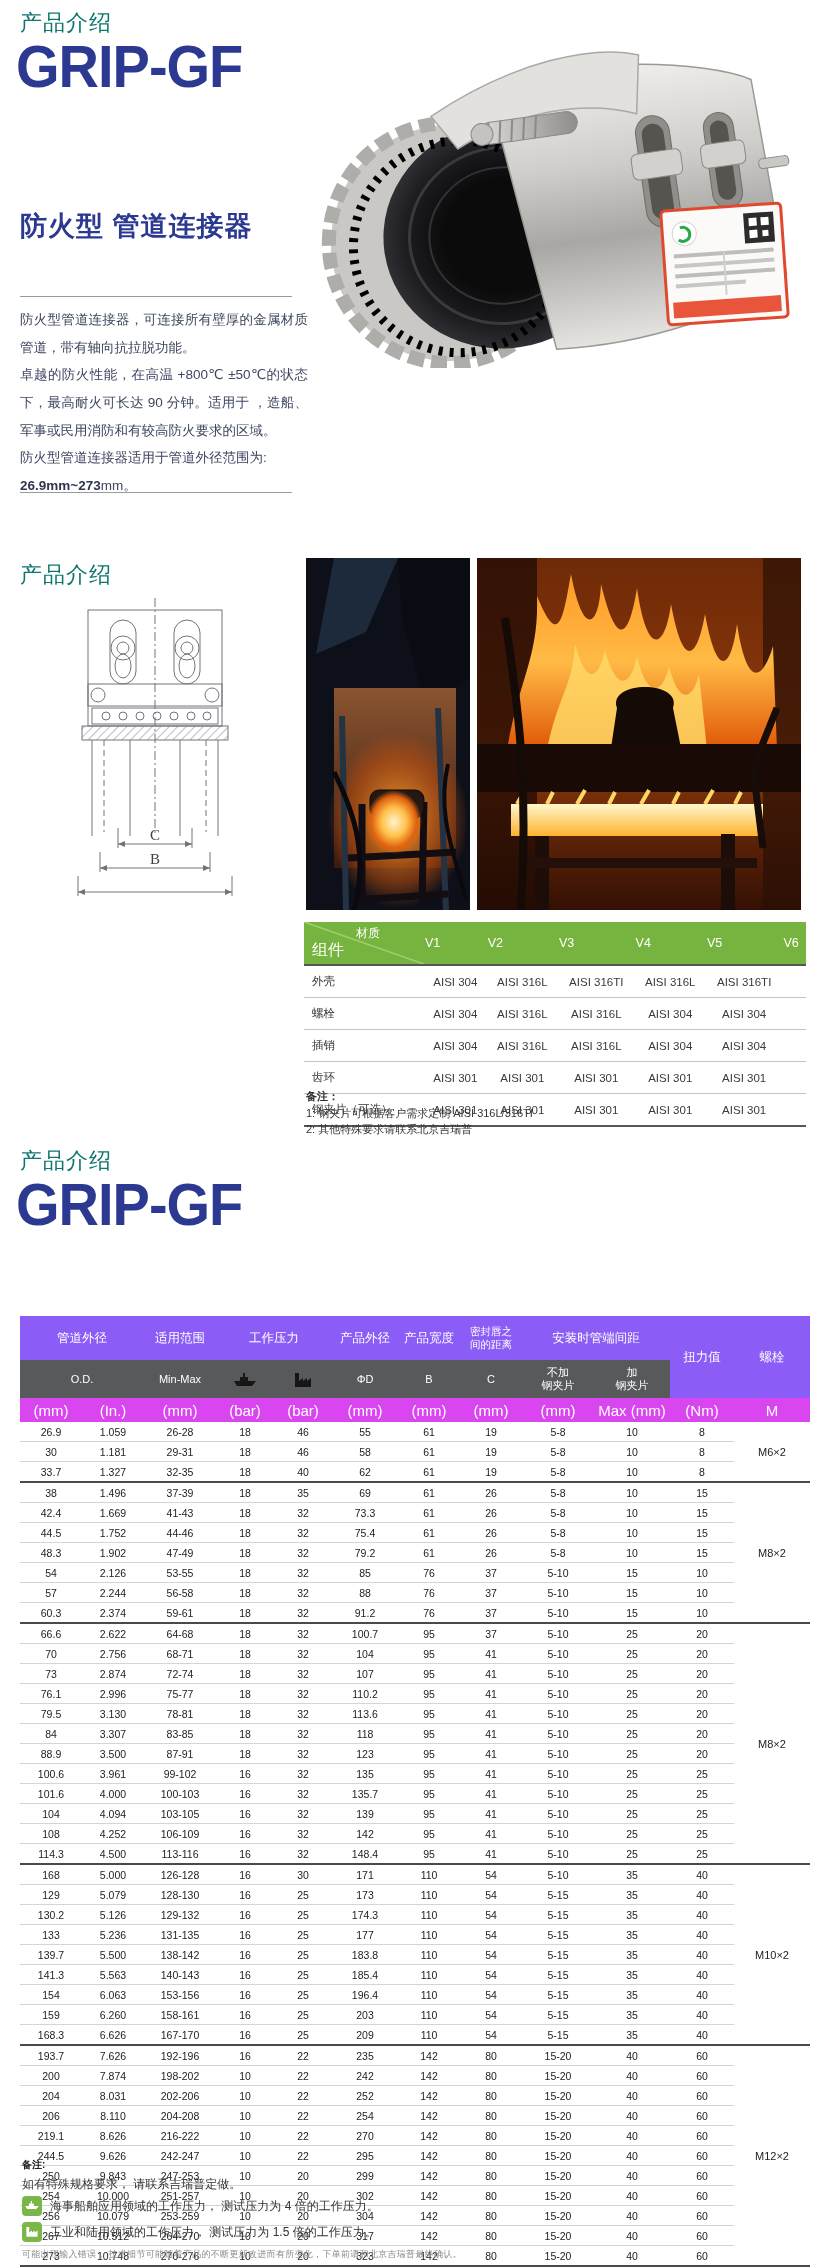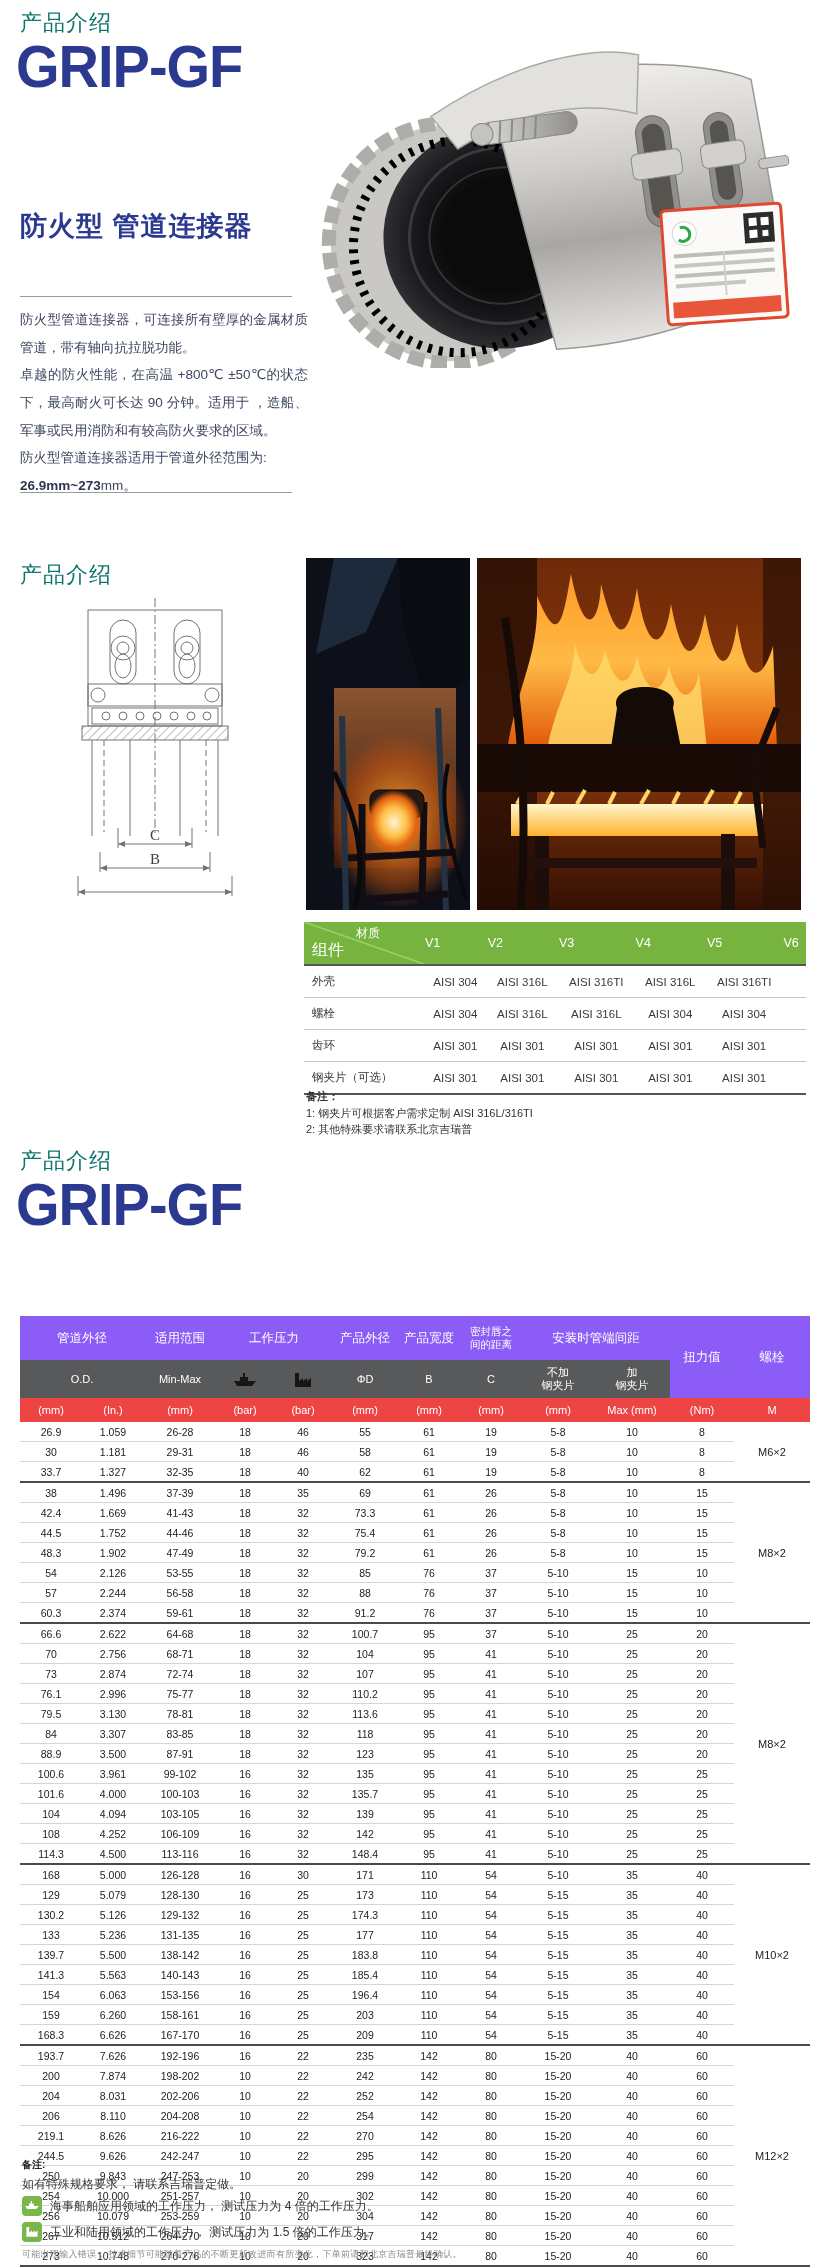--- a/index.html
+++ b/index.html
@@ -29,21 +29,21 @@
   .spec{width:790px;table-layout:fixed;font-size:10.5px;color:#222;}
   .spec col.c1,.spec col.c2{width:62px}.spec col.c3{width:72px}
   .spec col.c4,.spec col.c5{width:58px}.spec col.c6{width:66px}
   .spec col.c7,.spec col.c8{width:62px}.spec col.c9{width:72px}
   .spec col.c10{width:76px}.spec col.c11{width:64px}.spec col.c12{width:76px}
   .spec td{text-align:center;}
   .spec .g td{background:#8b5cf6;color:#fff;font-size:12.5px;height:42px;}
   .spec .g td.small{font-size:10.5px;line-height:1.2;}
   .spec .g td.tall{height:auto;}
   .spec .d td{background:#58595b;color:#fff;font-size:11px;height:36px;line-height:1.15;}
-  .spec .u td{background:#ef4444;color:#fff;font-size:11px;height:22px;}
+  .spec .u td{background:#d946ef;color:#fff;font-size:15px;height:22px;}
   .spec tbody td{height:17px;border-bottom:1px solid #d4d5d6;}
   .spec tbody tr.group-end td{border-bottom:2px solid #4a4a4c;}
   .spec tbody td.bolt{font-size:11px;border-bottom:2px solid #4a4a4c;background:#fff;}
   
   .foot-title{font-size:10px;font-weight:bold;color:#222;}
   .foot-line{font-size:12px;color:#333;}
   .foot-ico{display:inline-block;width:20px;height:20px;background:#7ab648;border-radius:4px;vertical-align:middle;margin-right:8px;}
   .foot-ico svg{display:block;margin:3px auto 0;}
   .fine{font-size:9px;color:#8a8a8a;letter-spacing:.3px;}
   .icon-cell svg{display:inline-block;vertical-align:middle;}
@@ -274,20 +274,29 @@
           <td class="comp">外壳</td>
           <td>AISI 304</td>
           <td>AISI 316L</td>
           <td>AISI 316TI</td>
           <td>AISI 316L</td>
           <td>AISI 316TI</td>
           <td></td>
         </tr>
         <tr>
           <td class="comp">螺栓</td>
+          <td>AISI 304</td>
+          <td>AISI 316L</td>
+          <td>AISI 316L</td>
+          <td>AISI 304</td>
+          <td>AISI 304</td>
+          <td></td>
+        </tr>
+        <tr>
+          <td class="comp">插销</td>
           <td>AISI 304</td>
           <td>AISI 316L</td>
           <td>AISI 316L</td>
           <td>AISI 304</td>
           <td>AISI 304</td>
           <td></td>
         </tr>
         <tr>
           <td class="comp">齿环</td>
           <td>AISI 301</td>

